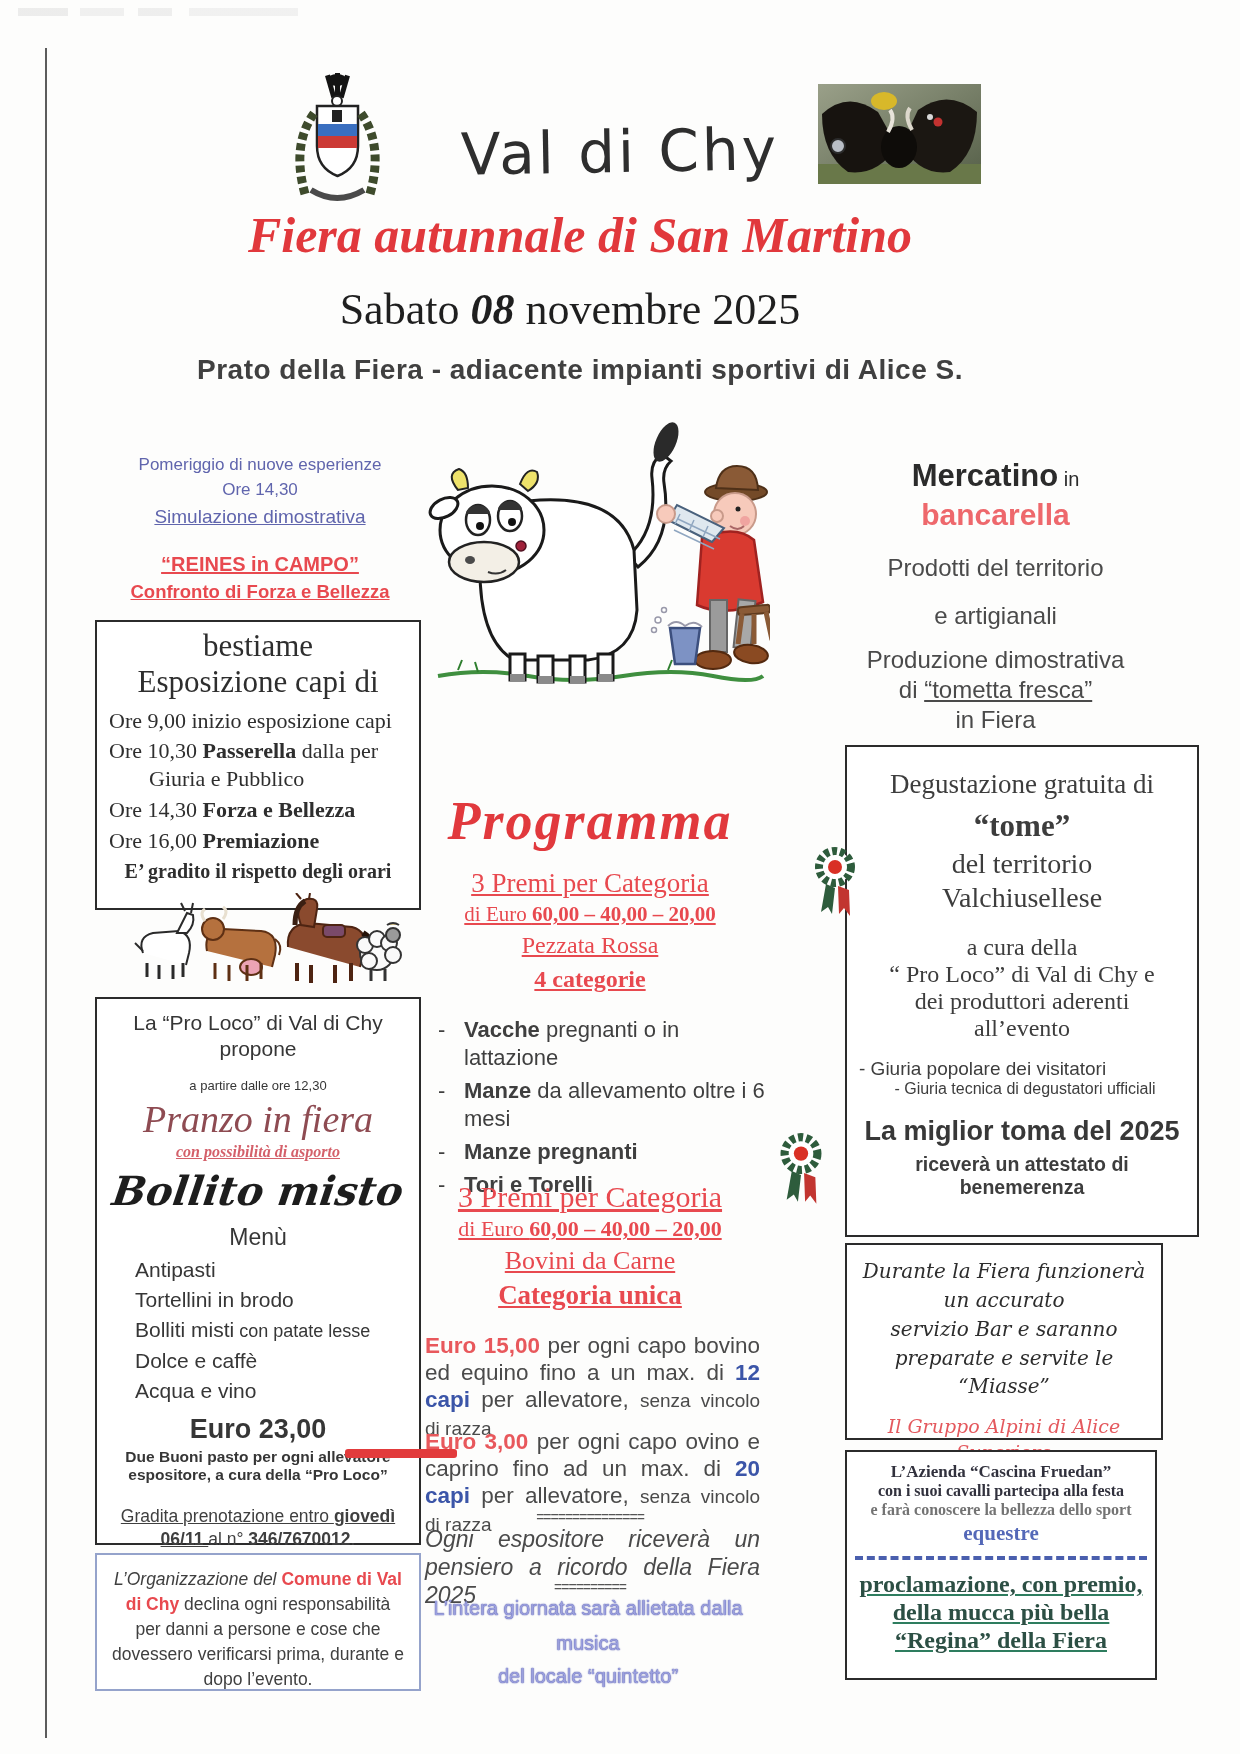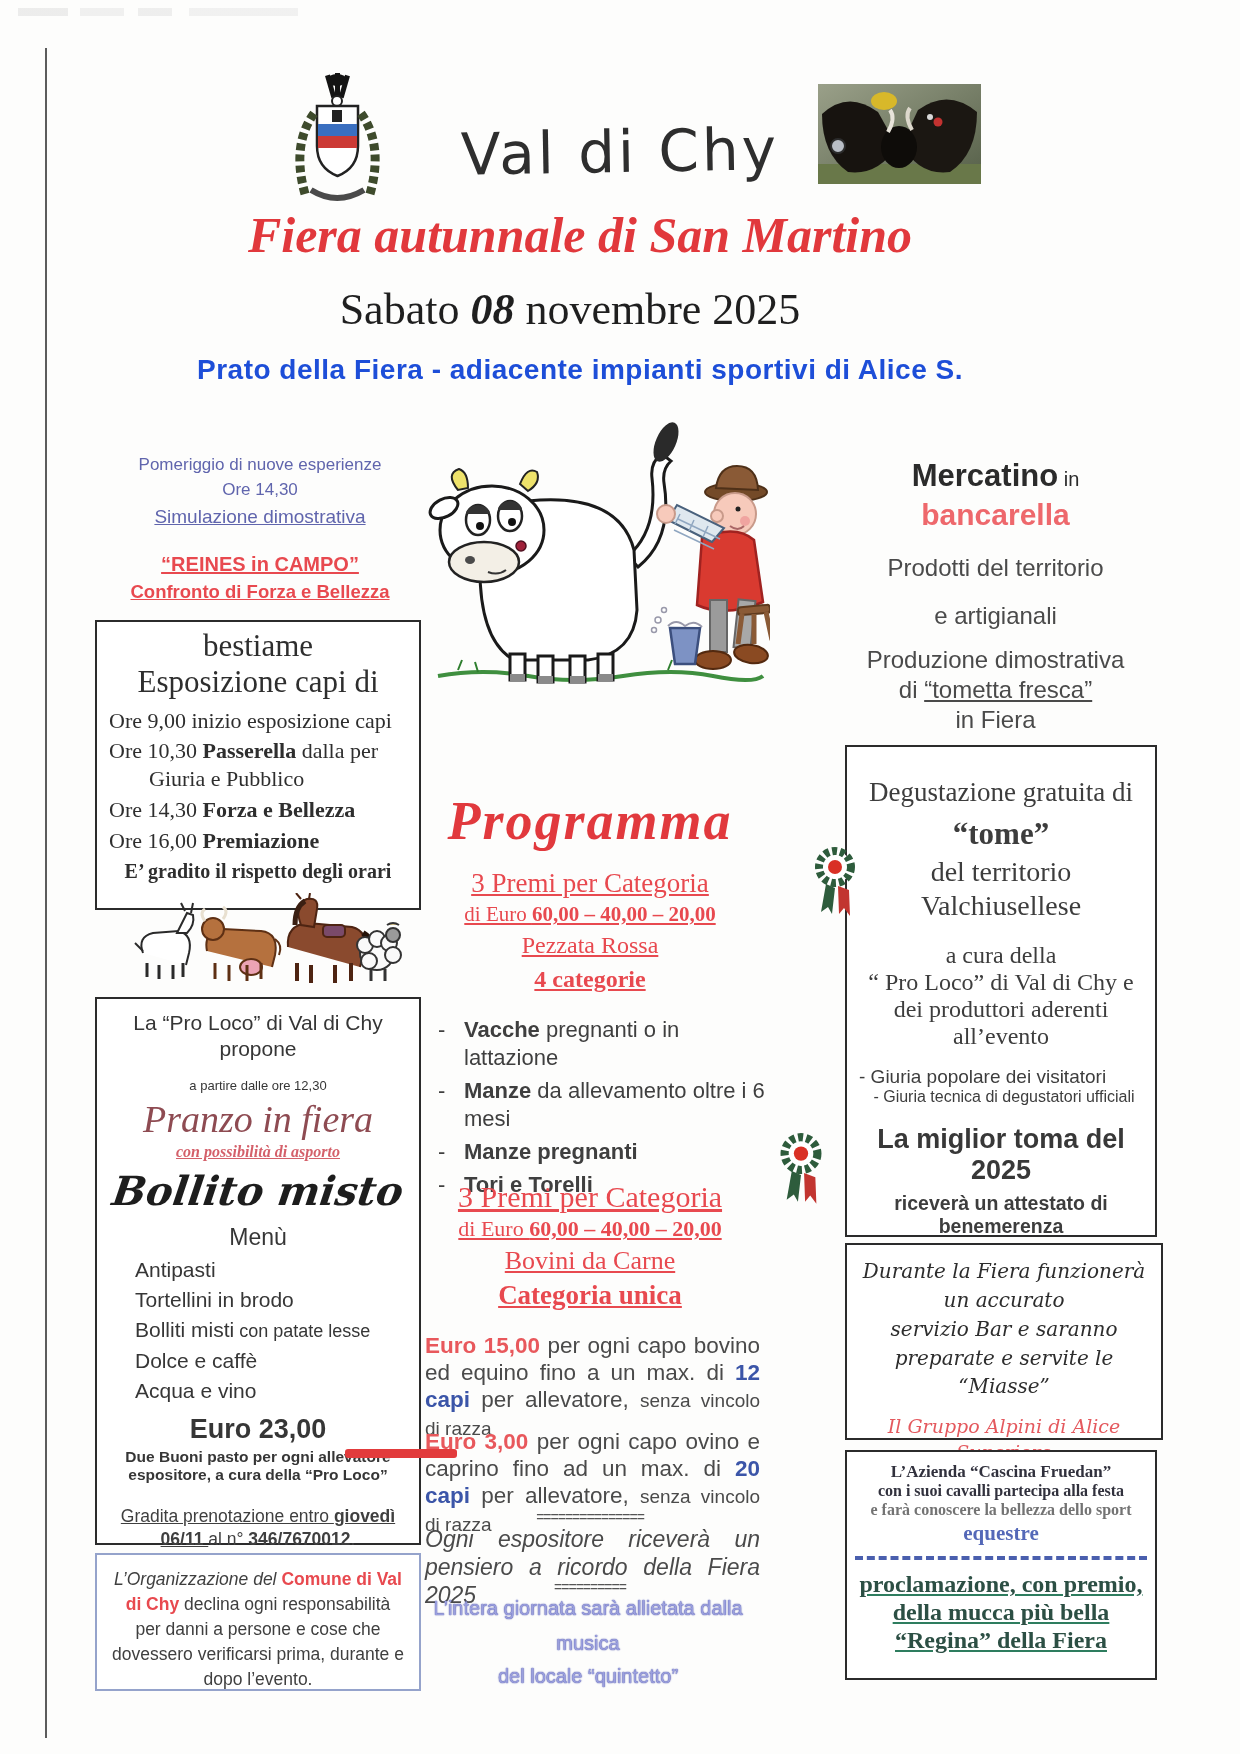--- a/index.html
+++ b/index.html
@@ -68,21 +68,21 @@
     <circle cx="112" cy="33" r="3" fill="#d8d8d8"></circle>
     <circle cx="20" cy="62" r="7" fill="#b9bec6" stroke="#2c2c2c" stroke-width="2"></circle>
   </svg>
 
   <div class="abs serif b i ctr" style="left:0;top:206px;width:1160px;font-size:50px;color:#e1383c">Fiera autunnale di San Martino</div>
 
   <div class="abs serif ctr" style="left:0;top:284px;width:1140px;font-size:44px;color:#1f1f1f">
     <span>Sabato </span><span class="b i">08</span><span> novembre 2025</span>
   </div>
 
-  <div class="abs b ctr" style="left:0;top:354px;width:1160px;font-size:28px;color:#1d4ed8;letter-spacing:.5px">Prato della Fiera - adiacente impianti sportivi di Alice S.</div>
+  <div class="abs b ctr" style="left:0;top:354px;width:1160px;font-size:28px;color:#404040;letter-spacing:.5px">Prato della Fiera - adiacente impianti sportivi di Alice S.</div>
 
   <div class="abs ctr" style="left:95px;top:455px;width:330px;color:#6065ad">
     <div style="font-size:17px;margin-bottom:5px">Pomeriggio di nuove esperienze</div>
     <div style="font-size:17px;margin-bottom:6px">Ore 14,30</div>
     <div class="u" style="font-size:19px">Simulazione dimostrativa</div>
   </div>
   <div class="abs ctr b u redh" style="left:95px;top:553px;width:330px;font-size:20px">“REINES in CAMPO”</div>
   <div class="abs ctr b u redh" style="left:95px;top:581px;width:330px;font-size:18.5px">Confronto di Forza e Bellezza</div>
 
   <div class="abs box serif" style="left:95px;top:620px;width:326px;height:290px;color:#2e2e2e;padding:6px 0 0 0">
@@ -323,21 +323,21 @@
     <div class="b" style="font-size:30px;color:#ee686c;margin-top:4px">bancarella</div>
     <div style="font-size:24px;margin-top:22px;color:#4a4a4a">Prodotti del territorio</div>
     <div style="font-size:24px;margin-top:20px;color:#4a4a4a">e artigianali</div>
     <div style="font-size:24px;margin-top:16px;color:#4a4a4a">Produzione dimostrativa</div>
     <div style="font-size:24px;margin-top:2px;color:#4a4a4a">
       <span>di </span><span class="u">“tometta fresca”</span>
     </div>
     <div style="font-size:24px;margin-top:2px;color:#4a4a4a">in Fiera</div>
   </div>
 
-  <div class="abs box ctr" style="left:845px;top:745px;width:312px;height:492px;padding:30px 6px 0 6px;color:#3d3d3d">
+  <div class="abs box ctr" style="left:845px;top:745px;width:354px;height:492px;padding:22px 6px 0 6px;color:#3d3d3d">
     <div class="serif" style="font-size:27px">Degustazione gratuita di</div>
     <div class="serif b" style="font-size:31px;margin-top:8px">“tome”</div>
     <div class="serif" style="font-size:28px;margin-top:4px">del territorio</div>
     <div class="serif" style="font-size:28px;margin-top:2px">Valchiusellese</div>
     <div class="serif" style="font-size:24px;margin-top:20px">a cura della</div>
     <div class="serif" style="font-size:24px">“ Pro Loco” di Val di Chy  e</div>
     <div class="serif" style="font-size:24px">dei produttori  aderenti</div>
     <div class="serif" style="font-size:24px">all’evento</div>
     <div style="font-size:19px;text-align:left;padding-left:6px;margin-top:16px">- Giuria popolare dei visitatori</div>
     <div style="font-size:16px;text-align:center;padding-left:6px;margin-top:0">- Giuria tecnica di degustatori ufficiali</div>

